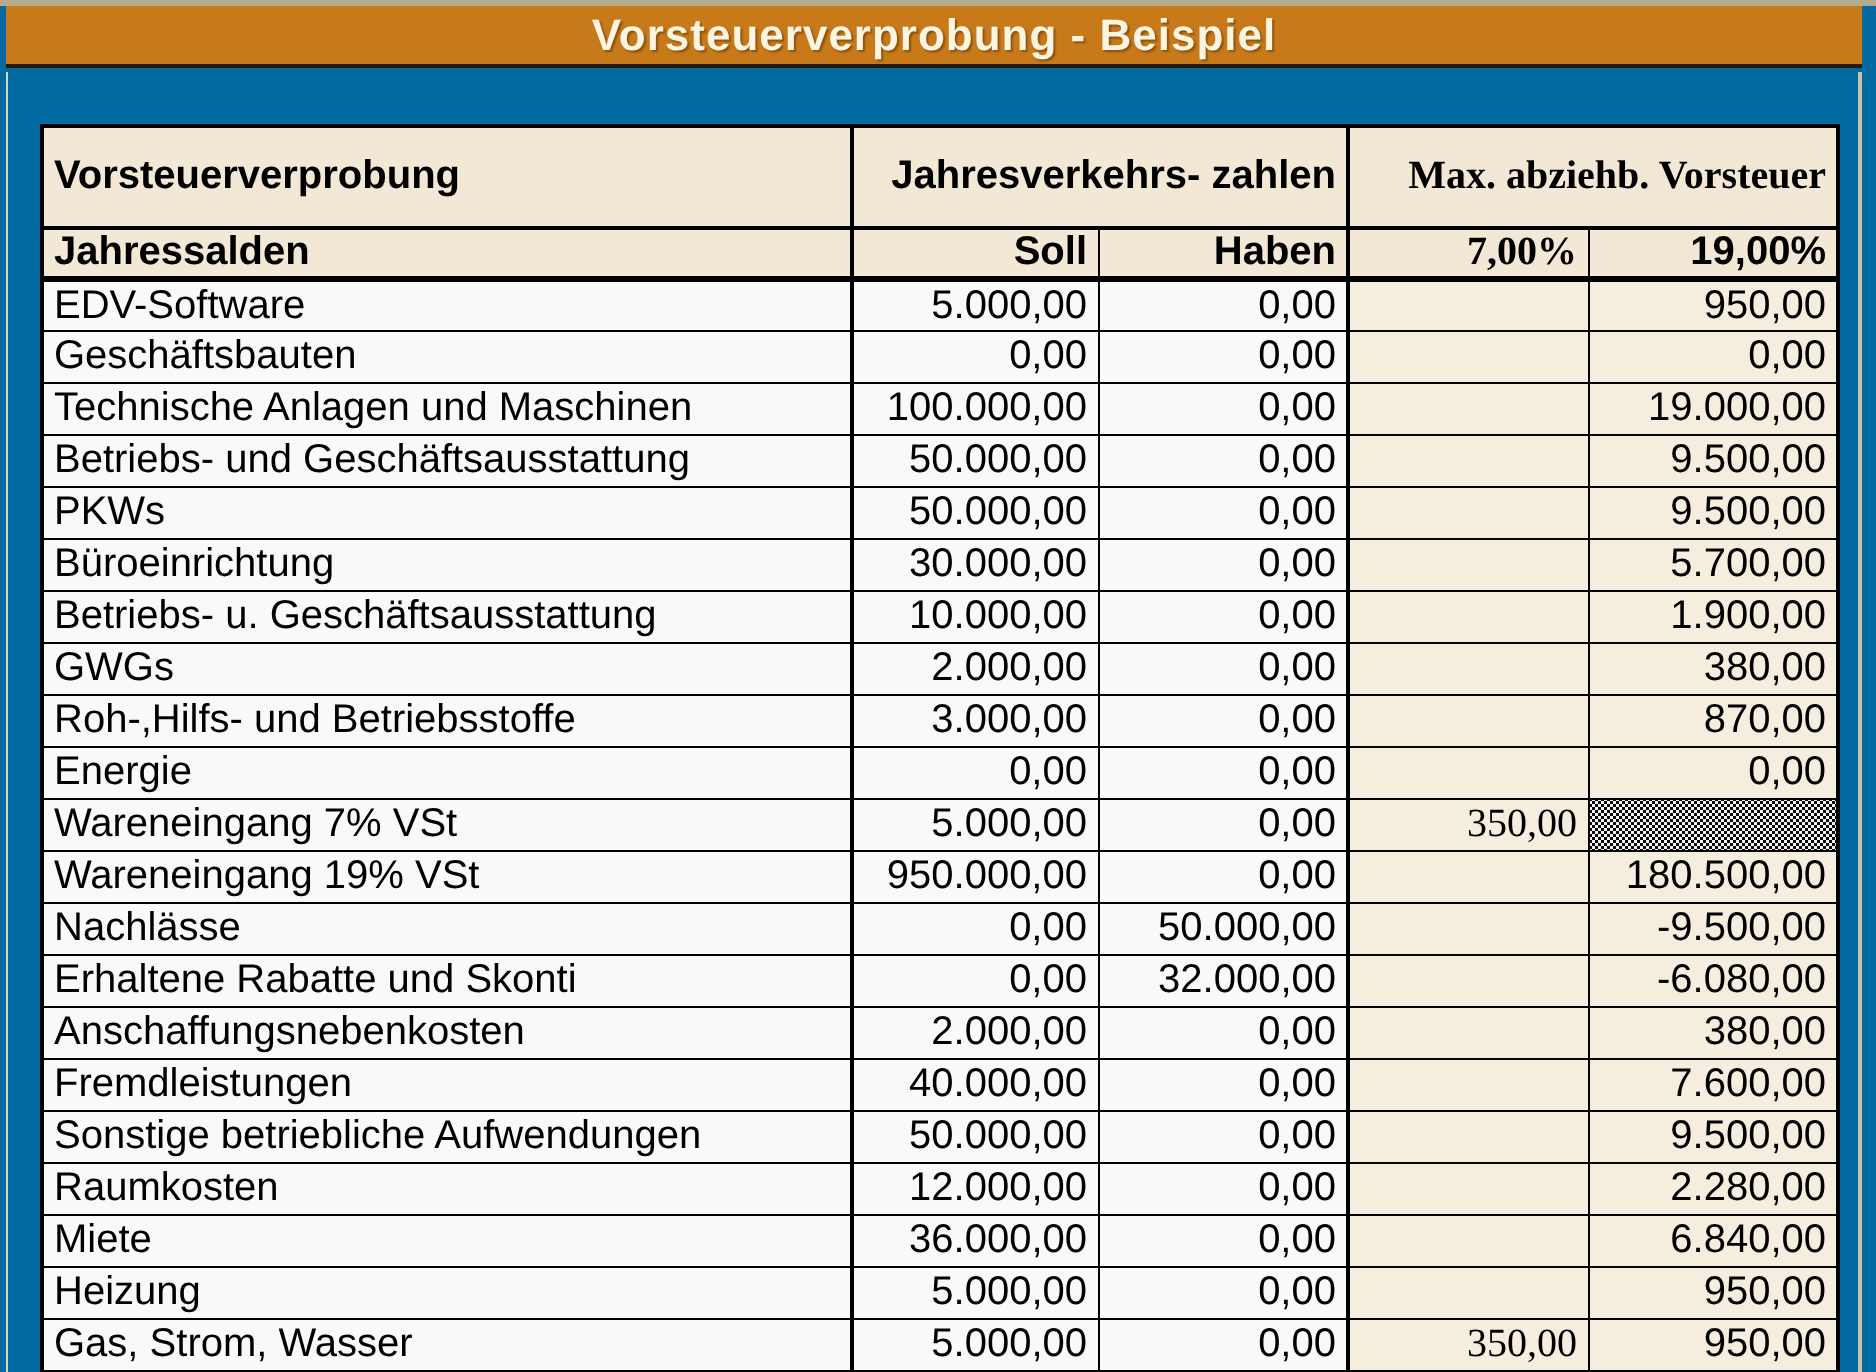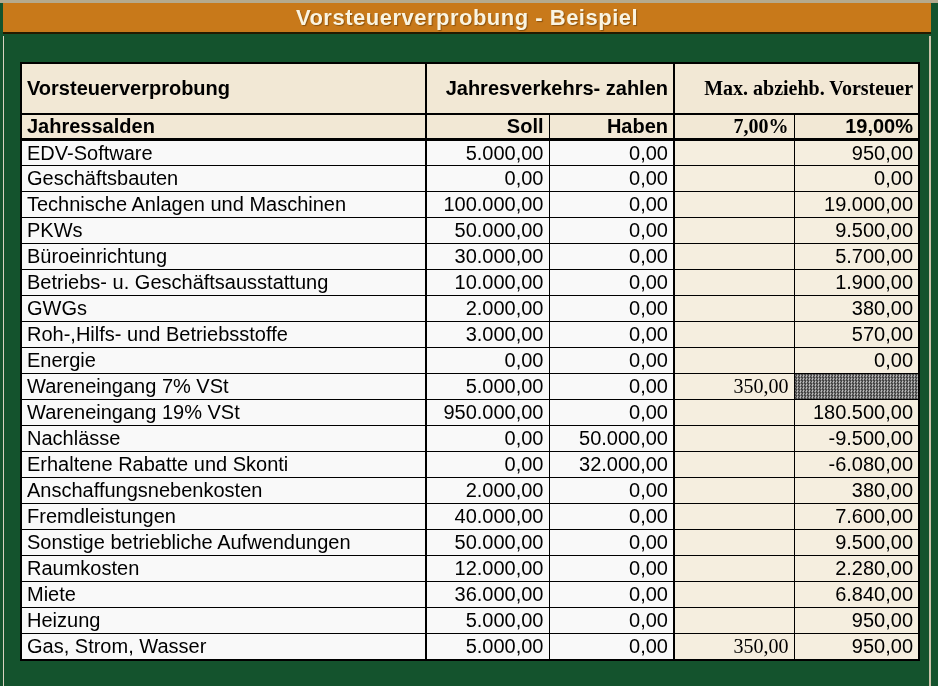--- a/index.html
+++ b/index.html
@@ -1,21 +1,21 @@
 <!DOCTYPE html>
 <html><head>
 <meta charset="utf-8">
 <style>
   * { margin:0; padding:0; box-sizing:border-box; }
   html,body { width:938px; height:686px; background:#e9e9e9; }
   body { font-family:"Liberation Sans","DejaVu Sans",sans-serif; }
 
   .page {
     position:relative; width:938px; height:686px;
-    background:#14532d; overflow:hidden;
+    background:#0369a1; overflow:hidden;
   }
 
   .frame-top   { position:absolute; left:0; top:0; width:938px; height:3px; background:#B5AA8E; }
   .frame-left  { position:absolute; left:3px;  top:36px; width:1px; height:650px; background:#D9D2C0; }
   .frame-right { position:absolute; left:929px; top:36px; width:2px; height:650px; background:#CBC2A9; }
 
   .title-bar {
     position:absolute; left:3px; top:3px; width:928px; height:31px;
     background:#C8791A;
     border-bottom:2px solid #241B00;
@@ -116,20 +116,27 @@
     <td class="c-num beige">0,00</td>
   </tr>
         <tr>
     <td class="c-label sepR">Technische Anlagen und Maschinen</td>
     <td class="c-num">100.000,00</td>
     <td class="c-num">0,00</td>
     <td class="c-num beige sepL"></td>
     <td class="c-num beige">19.000,00</td>
   </tr>
         <tr>
+    <td class="c-label sepR">Betriebs- und Geschäftsausstattung</td>
+    <td class="c-num">50.000,00</td>
+    <td class="c-num">0,00</td>
+    <td class="c-num beige sepL"></td>
+    <td class="c-num beige">9.500,00</td>
+  </tr>
+        <tr>
     <td class="c-label sepR">PKWs</td>
     <td class="c-num">50.000,00</td>
     <td class="c-num">0,00</td>
     <td class="c-num beige sepL"></td>
     <td class="c-num beige">9.500,00</td>
   </tr>
         <tr>
     <td class="c-label sepR">Büroeinrichtung</td>
     <td class="c-num">30.000,00</td>
     <td class="c-num">0,00</td>
@@ -148,21 +155,21 @@
     <td class="c-num">2.000,00</td>
     <td class="c-num">0,00</td>
     <td class="c-num beige sepL"></td>
     <td class="c-num beige">380,00</td>
   </tr>
         <tr>
     <td class="c-label sepR">Roh-,Hilfs- und Betriebsstoffe</td>
     <td class="c-num">3.000,00</td>
     <td class="c-num">0,00</td>
     <td class="c-num beige sepL"></td>
-    <td class="c-num beige">570,00</td>
+    <td class="c-num beige">870,00</td>
   </tr>
         <tr>
     <td class="c-label sepR">Energie</td>
     <td class="c-num">0,00</td>
     <td class="c-num">0,00</td>
     <td class="c-num beige sepL"></td>
     <td class="c-num beige">0,00</td>
   </tr>
         <tr>
     <td class="c-label sepR">Wareneingang 7% VSt</td>

